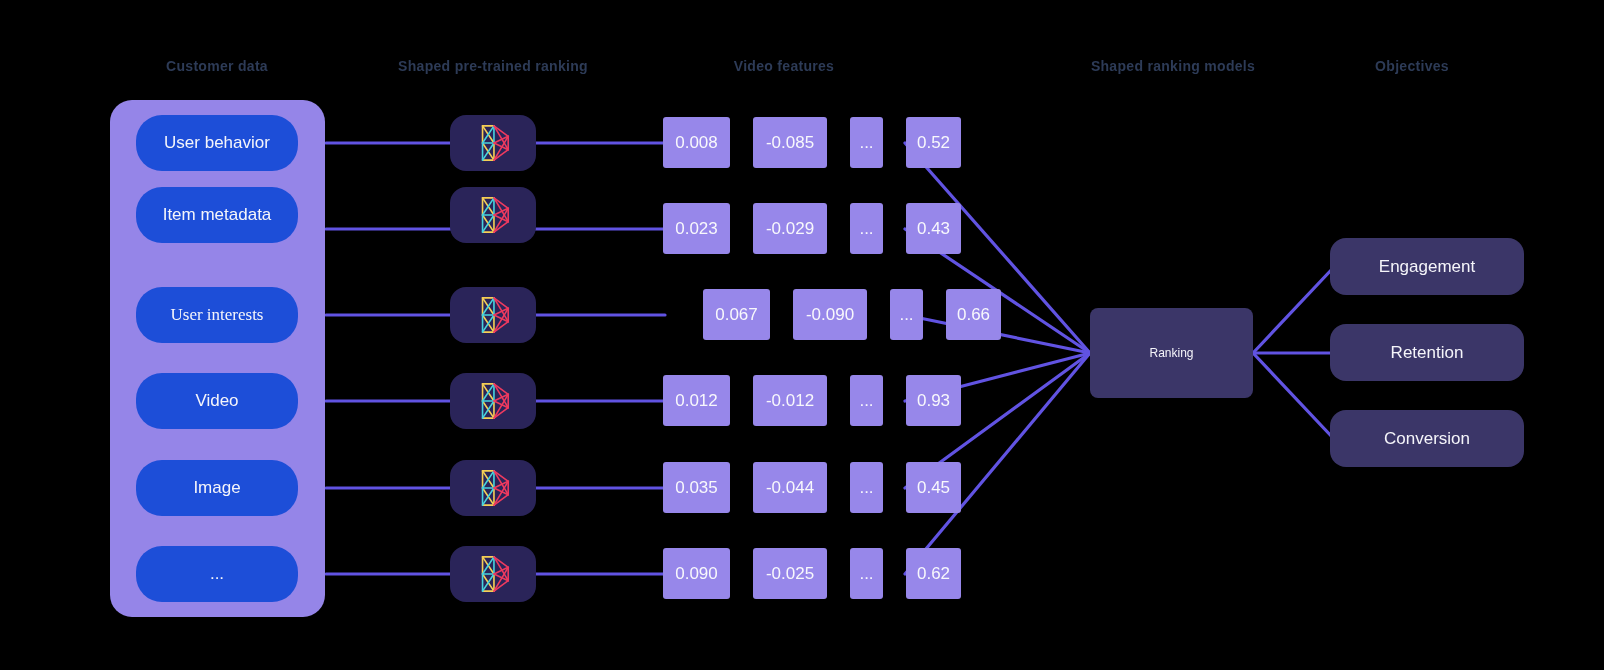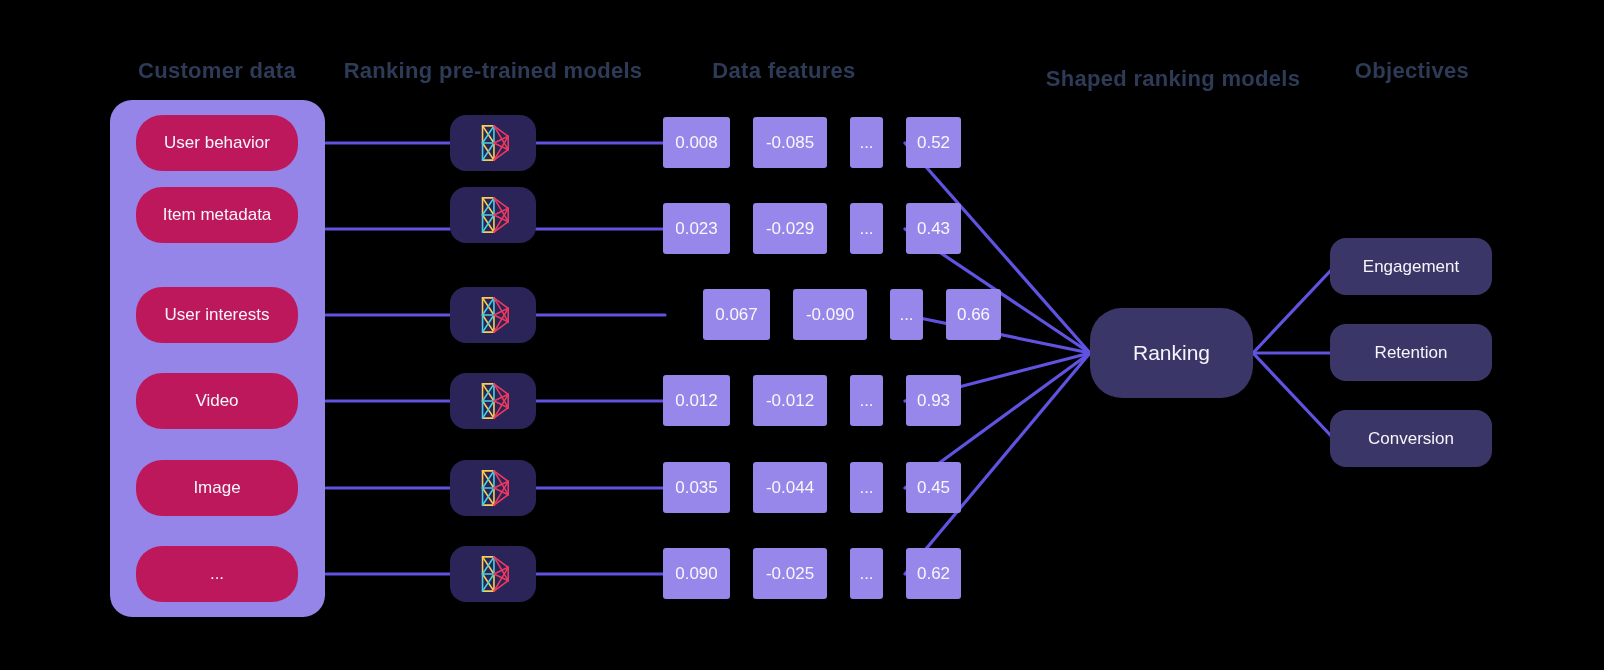--- a/index.html
+++ b/index.html
@@ -3,61 +3,61 @@
 <meta charset="utf-8">
 <style>
   html,body{margin:0;padding:0;background:#000;}
   .stage{
     position:relative;width:1604px;height:670px;background:#000000;overflow:hidden;
     font-family:"Liberation Sans", sans-serif;
   }
   svg.connectors{position:absolute;left:0;top:0;z-index:0;}
   .col-header{
     position:absolute;top:58px;transform:translateX(-50%);
-    font-size:22px;font-weight:600;letter-spacing:.3px;color:#2d3b57;
+    font-size:14px;font-weight:600;letter-spacing:.3px;color:#2d3b57;
     white-space:nowrap;z-index:2;
   }
   .hdr-customer{left:217px;}
   .hdr-pretrained{left:493px;}
   .hdr-features{left:784px;}
-  .hdr-ranking{left:1173px;margin-top:8px;}
+  .hdr-ranking{left:1173px;}
   .hdr-objectives{left:1412px;}
 
   .customer-container{
     position:absolute;left:110px;top:100px;width:215px;height:517px;
     background:#9585e8;border-radius:22px;z-index:1;
   }
   .pill{
     position:absolute;left:136px;width:162px;height:56px;border-radius:26px;
-    background:#be185d;color:#f5f5fa;font-size:17px;font-weight:500;
+    background:#1d4ed8;color:#f5f5fa;font-size:17px;font-weight:500;
     display:flex;align-items:center;justify-content:center;z-index:2;
   }
   .icon-box{
     position:absolute;left:450px;width:86px;height:56px;border-radius:16px;
     background:#2a2459;display:flex;align-items:center;justify-content:center;z-index:2;
   }
-  .r1{top:115px;}.r2{top:187px;}.r3{top:287px;}.r4{top:373px;}.r5{top:460px;}.r6{top:546px;}
+  .r1{top:115px;}.r2{top:187px;}.r3{top:287px;font-family:Liberation Serif, serif;}.r4{top:373px;}.r5{top:460px;}.r6{top:546px;}
 
   .feature-row{
     position:absolute;left:663px;height:51px;display:flex;gap:23px;z-index:2;
   }
   .f1{top:117px;}.f2{top:203px;}.f3{top:289px;margin-left:40px;}.f4{top:375px;}.f5{top:462px;justify-content:flex-end;}.f6{top:548px;}
   .feature-cell{
     height:51px;background:#9787ea;border-radius:3px;color:#f8f8fc;
     font-size:17px;display:flex;align-items:center;justify-content:center;
   }
   .cw1{width:67px;}.cw2{width:74px;}.cw3{width:33px;}.cw4{width:55px;}
 
   .ranking-box{
-    position:absolute;left:1090px;top:308px;width:163px;height:90px;border-radius:32px;
-    background:#3b3668;color:#f5f5fa;font-size:21px;font-weight:500;
+    position:absolute;left:1090px;top:308px;width:163px;height:90px;border-radius:8px;
+    background:#3b3668;color:#f5f5fa;font-size:12px;font-weight:500;
     display:flex;align-items:center;justify-content:center;z-index:2;
   }
   .objective-box{
-    position:absolute;left:1330px;width:162px;height:57px;border-radius:16px;
+    position:absolute;left:1330px;width:194px;height:57px;border-radius:16px;
     background:#3b3668;color:#f5f5fa;font-size:17px;font-weight:500;
     display:flex;align-items:center;justify-content:center;z-index:2;
   }
   .o1{top:238px;}.o2{top:324px;}.o3{top:410px;}
 </style>
 </head>
 <body>
 
 <div class="stage">
 
@@ -121,22 +121,22 @@
             <line x1="21" y1="40" x2="36" y2="15"></line>
             <line x1="21" y1="40" x2="36" y2="29"></line>
             <line x1="36" y1="15" x2="36" y2="29"></line>
           </g>
         </g>
       </symbol>
     </defs>
   </svg>
 
   <div class="col-header hdr-customer">Customer data</div>
-  <div class="col-header hdr-pretrained">Ranking pre-trained models</div>
-  <div class="col-header hdr-features">Data features</div>
+  <div class="col-header hdr-pretrained">Shaped pre-trained ranking</div>
+  <div class="col-header hdr-features">Video features</div>
   <div class="col-header hdr-ranking">Shaped ranking models</div>
   <div class="col-header hdr-objectives">Objectives</div>
 
   <div class="customer-container"></div>
   <div class="pill r1">User behavior</div>
   <div class="pill r2">Item metadata</div>
   <div class="pill r3">User interests</div>
   <div class="pill r4">Video</div>
   <div class="pill r5">Image</div>
   <div class="pill r6">...</div>

